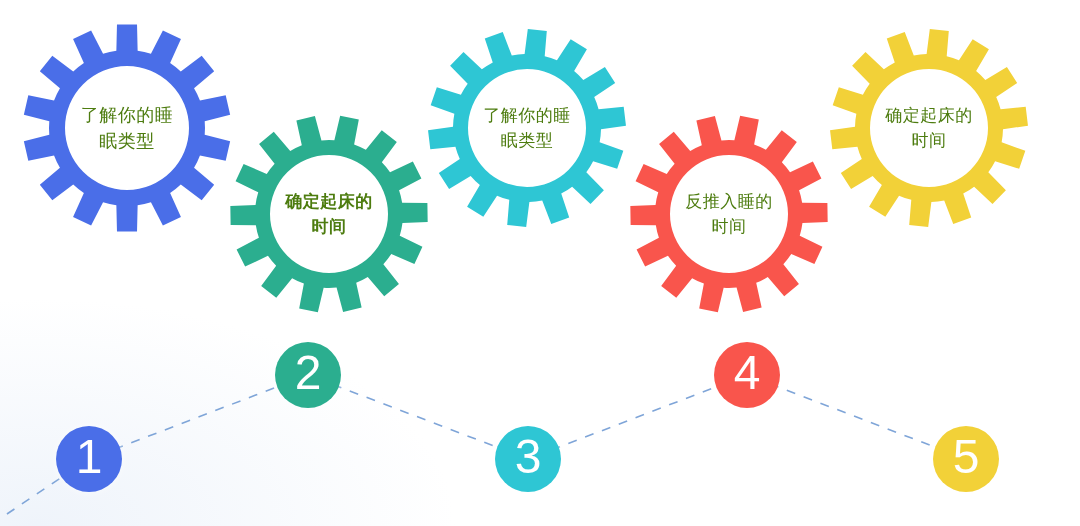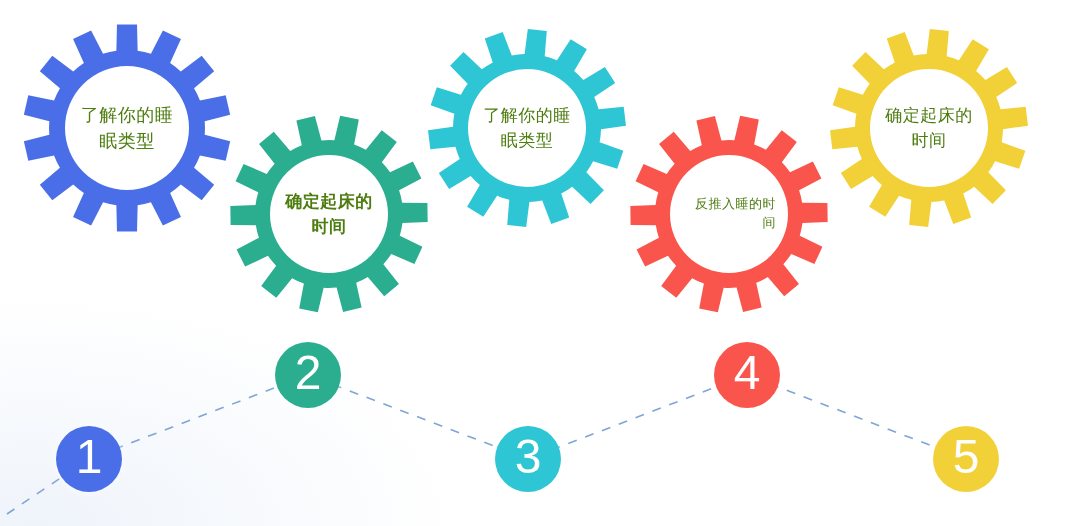--- a/index.html
+++ b/index.html
@@ -104,21 +104,21 @@
     <svg width="198" height="198" viewBox="0 0 198 198">
         <path d="M96.62 25.04 L99.81 0.00 L118.79 2.00 L116.71 27.15 A 74 74 0 0 1 128.95 31.33 L128.95 31.33 L142.69 10.16 L158.91 20.19 L146.13 41.95 A 74 74 0 0 1 155.34 51.03 L155.34 51.03 L176.91 37.91 L187.18 53.99 L166.21 68.04 A 74 74 0 0 1 170.58 80.22 L170.58 80.22 L195.70 77.77 L197.97 96.70 L172.99 100.27 A 74 74 0 0 1 171.64 113.14 L171.64 113.14 L195.33 121.82 L189.17 139.87 L165.11 132.25 A 74 74 0 0 1 158.31 143.25 L158.31 143.25 L175.89 161.36 L162.50 174.95 L144.14 157.64 A 74 74 0 0 1 133.23 164.60 L133.23 164.60 L141.22 188.55 L123.26 194.98 L114.22 171.42 A 74 74 0 0 1 101.38 172.96 L101.38 172.96 L98.19 198.00 L79.21 196.00 L81.29 170.85 A 74 74 0 0 1 69.05 166.67 L69.05 166.67 L55.31 187.84 L39.09 177.81 L51.87 156.05 A 74 74 0 0 1 42.66 146.97 L42.66 146.97 L21.09 160.09 L10.82 144.01 L31.79 129.96 A 74 74 0 0 1 27.42 117.78 L27.42 117.78 L2.30 120.23 L0.03 101.30 L25.01 97.73 A 74 74 0 0 1 26.36 84.86 L26.36 84.86 L2.67 76.18 L8.83 58.13 L32.89 65.75 A 74 74 0 0 1 39.69 54.75 L39.69 54.75 L22.11 36.64 L35.50 23.05 L53.86 40.36 A 74 74 0 0 1 64.77 33.40 L64.77 33.40 L56.78 9.45 L74.74 3.02 L83.78 26.58 A 74 74 0 0 1 96.62 25.04 Z M 158 99 A 59 59 0 1 0 40 99 A 59 59 0 1 0 158 99 Z" fill="#2ec6d4" fill-rule="evenodd"></path>
       </svg>
     <div class="gear-label" style="font-size: 17px; padding: 0px 52px;">了解你的睡眠类型</div>
   </div>
 
   <div class="gear" style="left: 630px; top: 115px; width: 198px; height: 198px;">
     <svg width="198" height="198" viewBox="0 0 198 198">
         <path d="M104.36 25.19 L110.16 0.63 L128.82 4.60 L124.12 29.39 A 74 74 0 0 1 135.86 34.83 L135.86 34.83 L151.73 15.21 L166.82 26.88 L151.83 47.19 A 74 74 0 0 1 160.05 57.18 L160.05 57.18 L182.87 46.39 L191.40 63.45 L169.08 75.24 A 74 74 0 0 1 172.15 87.81 L172.15 87.81 L197.39 87.99 L197.67 107.06 L172.45 108.00 A 74 74 0 0 1 169.76 120.65 L169.76 120.65 L192.42 131.77 L184.40 149.08 L161.27 138.98 A 74 74 0 0 1 153.36 149.21 L153.36 149.21 L168.95 169.06 L154.22 181.17 L137.76 162.04 A 74 74 0 0 1 126.19 167.82 L126.19 167.82 L131.63 192.47 L113.10 196.99 L106.57 172.61 A 74 74 0 0 1 93.64 172.81 L93.64 172.81 L87.84 197.37 L69.18 193.40 L73.88 168.61 A 74 74 0 0 1 62.14 163.17 L62.14 163.17 L46.27 182.79 L31.18 171.12 L46.17 150.81 A 74 74 0 0 1 37.95 140.82 L37.95 140.82 L15.13 151.61 L6.60 134.55 L28.92 122.76 A 74 74 0 0 1 25.85 110.19 L25.85 110.19 L0.61 110.01 L0.33 90.94 L25.55 90.00 A 74 74 0 0 1 28.24 77.35 L28.24 77.35 L5.58 66.23 L13.60 48.92 L36.73 59.02 A 74 74 0 0 1 44.64 48.79 L44.64 48.79 L29.05 28.94 L43.78 16.83 L60.24 35.96 A 74 74 0 0 1 71.81 30.18 L71.81 30.18 L66.37 5.53 L84.90 1.01 L91.43 25.39 A 74 74 0 0 1 104.36 25.19 Z M 158 99 A 59 59 0 1 0 40 99 A 59 59 0 1 0 158 99 Z" fill="#f9554c" fill-rule="evenodd"></path>
       </svg>
-    <div class="gear-label" style="font-size: 13px; padding: 0px 52px; text-align: right;">反推入睡的时间</div>
+    <div class="gear-label" style="font-size: 17px; padding: 0px 52px;">反推入睡的时间</div>
   </div>
 
   <div class="gear" style="left: 830px; top: 29px; width: 198px; height: 198px;">
     <svg width="198" height="198" viewBox="0 0 198 198">
         <path d="M96.62 25.04 L99.81 0.00 L118.79 2.00 L116.71 27.15 A 74 74 0 0 1 128.95 31.33 L128.95 31.33 L142.69 10.16 L158.91 20.19 L146.13 41.95 A 74 74 0 0 1 155.34 51.03 L155.34 51.03 L176.91 37.91 L187.18 53.99 L166.21 68.04 A 74 74 0 0 1 170.58 80.22 L170.58 80.22 L195.70 77.77 L197.97 96.70 L172.99 100.27 A 74 74 0 0 1 171.64 113.14 L171.64 113.14 L195.33 121.82 L189.17 139.87 L165.11 132.25 A 74 74 0 0 1 158.31 143.25 L158.31 143.25 L175.89 161.36 L162.50 174.95 L144.14 157.64 A 74 74 0 0 1 133.23 164.60 L133.23 164.60 L141.22 188.55 L123.26 194.98 L114.22 171.42 A 74 74 0 0 1 101.38 172.96 L101.38 172.96 L98.19 198.00 L79.21 196.00 L81.29 170.85 A 74 74 0 0 1 69.05 166.67 L69.05 166.67 L55.31 187.84 L39.09 177.81 L51.87 156.05 A 74 74 0 0 1 42.66 146.97 L42.66 146.97 L21.09 160.09 L10.82 144.01 L31.79 129.96 A 74 74 0 0 1 27.42 117.78 L27.42 117.78 L2.30 120.23 L0.03 101.30 L25.01 97.73 A 74 74 0 0 1 26.36 84.86 L26.36 84.86 L2.67 76.18 L8.83 58.13 L32.89 65.75 A 74 74 0 0 1 39.69 54.75 L39.69 54.75 L22.11 36.64 L35.50 23.05 L53.86 40.36 A 74 74 0 0 1 64.77 33.40 L64.77 33.40 L56.78 9.45 L74.74 3.02 L83.78 26.58 A 74 74 0 0 1 96.62 25.04 Z M 158 99 A 59 59 0 1 0 40 99 A 59 59 0 1 0 158 99 Z" fill="#f2d138" fill-rule="evenodd"></path>
       </svg>
     <div class="gear-label" style="font-size: 17px; padding: 0px 52px;">确定起床的时间</div>
   </div>
 
   <div class="step-badge" style="left: 56px; top: 426px; width: 66px; height: 66px; background: rgb(74, 110, 232); font-size: 48px;">

